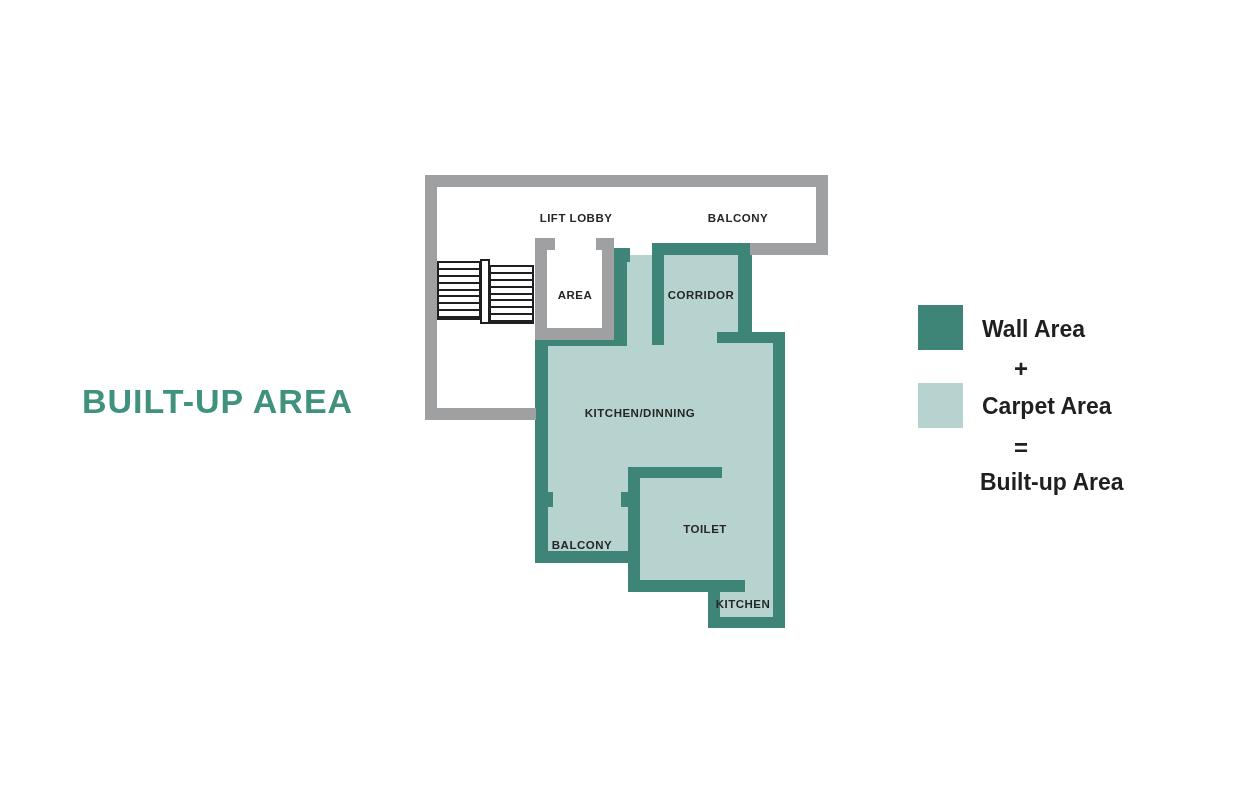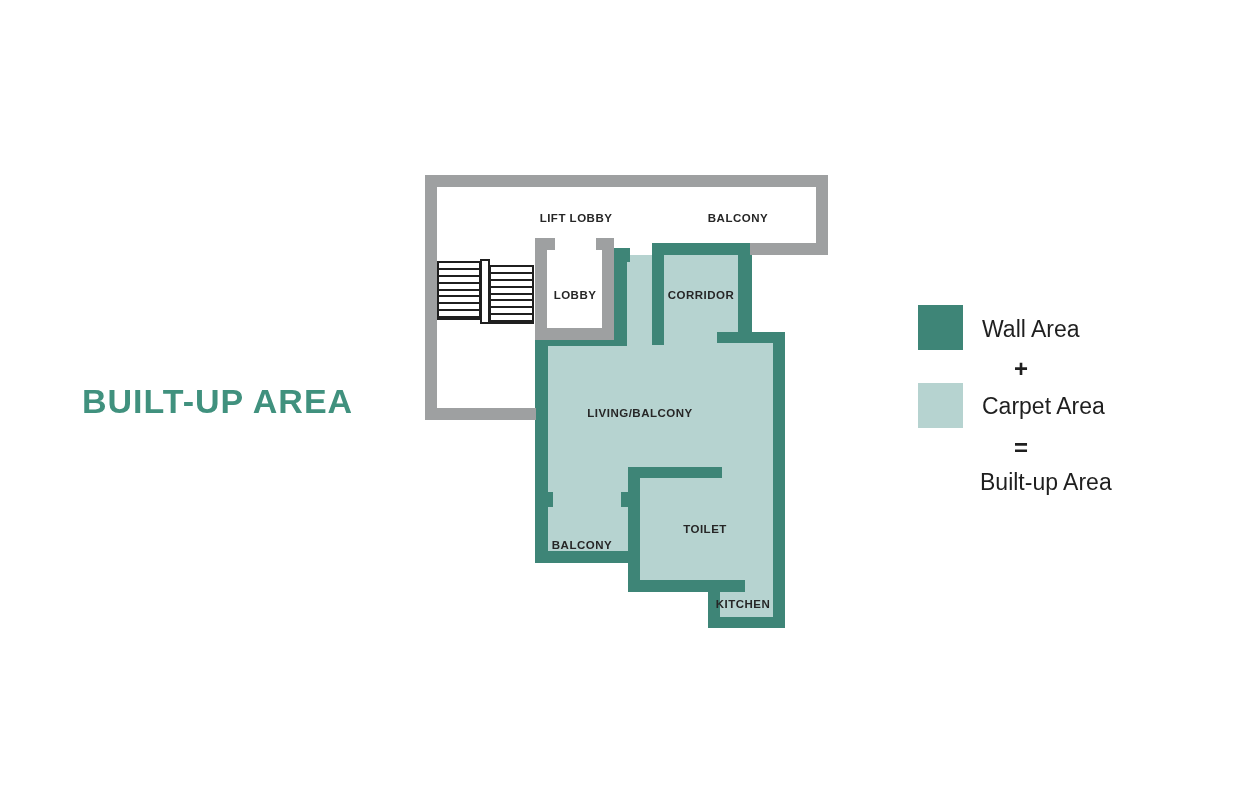--- a/index.html
+++ b/index.html
@@ -24,21 +24,21 @@
     position:absolute;border:2px solid #1f1f1f;box-sizing:border-box;background:#ffffff;
   }
   .lift-interior{position:absolute;background:#ffffff;}
   #page-title{
     position:absolute;left:82px;top:382px;
     font-size:34px;font-weight:700;letter-spacing:1px;
     color:var(--c-title,#40917E);white-space:nowrap;
   }
   .legend-swatch{position:absolute;width:45px;height:45px;}
   .legend-text{
-    position:absolute;font-size:23px;font-weight:400;color:#1f1f1f;white-space:nowrap;
+    position:absolute;font-size:23px;font-weight:700;color:#1f1f1f;white-space:nowrap;
   }
   .legend-op{
     position:absolute;font-size:24px;font-weight:700;color:#1f1f1f;
     transform:translateX(-50%);
   }
 </style>
 </head>
 <body>
 
 <div id="canvas">
@@ -85,23 +85,23 @@
   <div class="lift-interior" style="left:547px;top:250px;width:55px;height:78px;"></div>
 
   <div>
     <div class="stair-flight" style="left:437px;top:261px;width:44px;height:59px;"></div>
     <div class="stair-divider" style="left:480px;top:259px;width:10px;height:65px;"></div>
     <div class="stair-flight" style="left:489px;top:265px;width:45px;height:59px;"></div>
   </div>
 
   <div class="room-label" style="left:576px;top:218px;">LIFT LOBBY</div>
   <div class="room-label" style="left:738px;top:218px;">BALCONY</div>
-  <div class="room-label" style="left:575px;top:295px;">LOBBY</div>
+  <div class="room-label" style="left:575px;top:295px;">AREA</div>
   <div class="room-label" style="left:701px;top:295px;">CORRIDOR</div>
-  <div class="room-label" style="left:640px;top:413px;">LIVING/BALCONY</div>
+  <div class="room-label" style="left:640px;top:413px;">KITCHEN/DINNING</div>
   <div class="room-label" style="left:582px;top:529px;margin-top:16px;">BALCONY</div>
   <div class="room-label" style="left:705px;top:529px;">TOILET</div>
   <div class="room-label" style="left:743px;top:604px;">KITCHEN</div>
 
   <div>
     <div class="legend-swatch wall" style="left:918px;top:305px;"></div>
     <div class="legend-text" style="left:982px;top:316px;">Wall Area</div>
     <div class="legend-op" style="left:1021px;top:355px;">+</div>
     <div class="legend-swatch carpet" style="left:918px;top:383px;"></div>
     <div class="legend-text" style="left:982px;top:393px;">Carpet Area</div>

